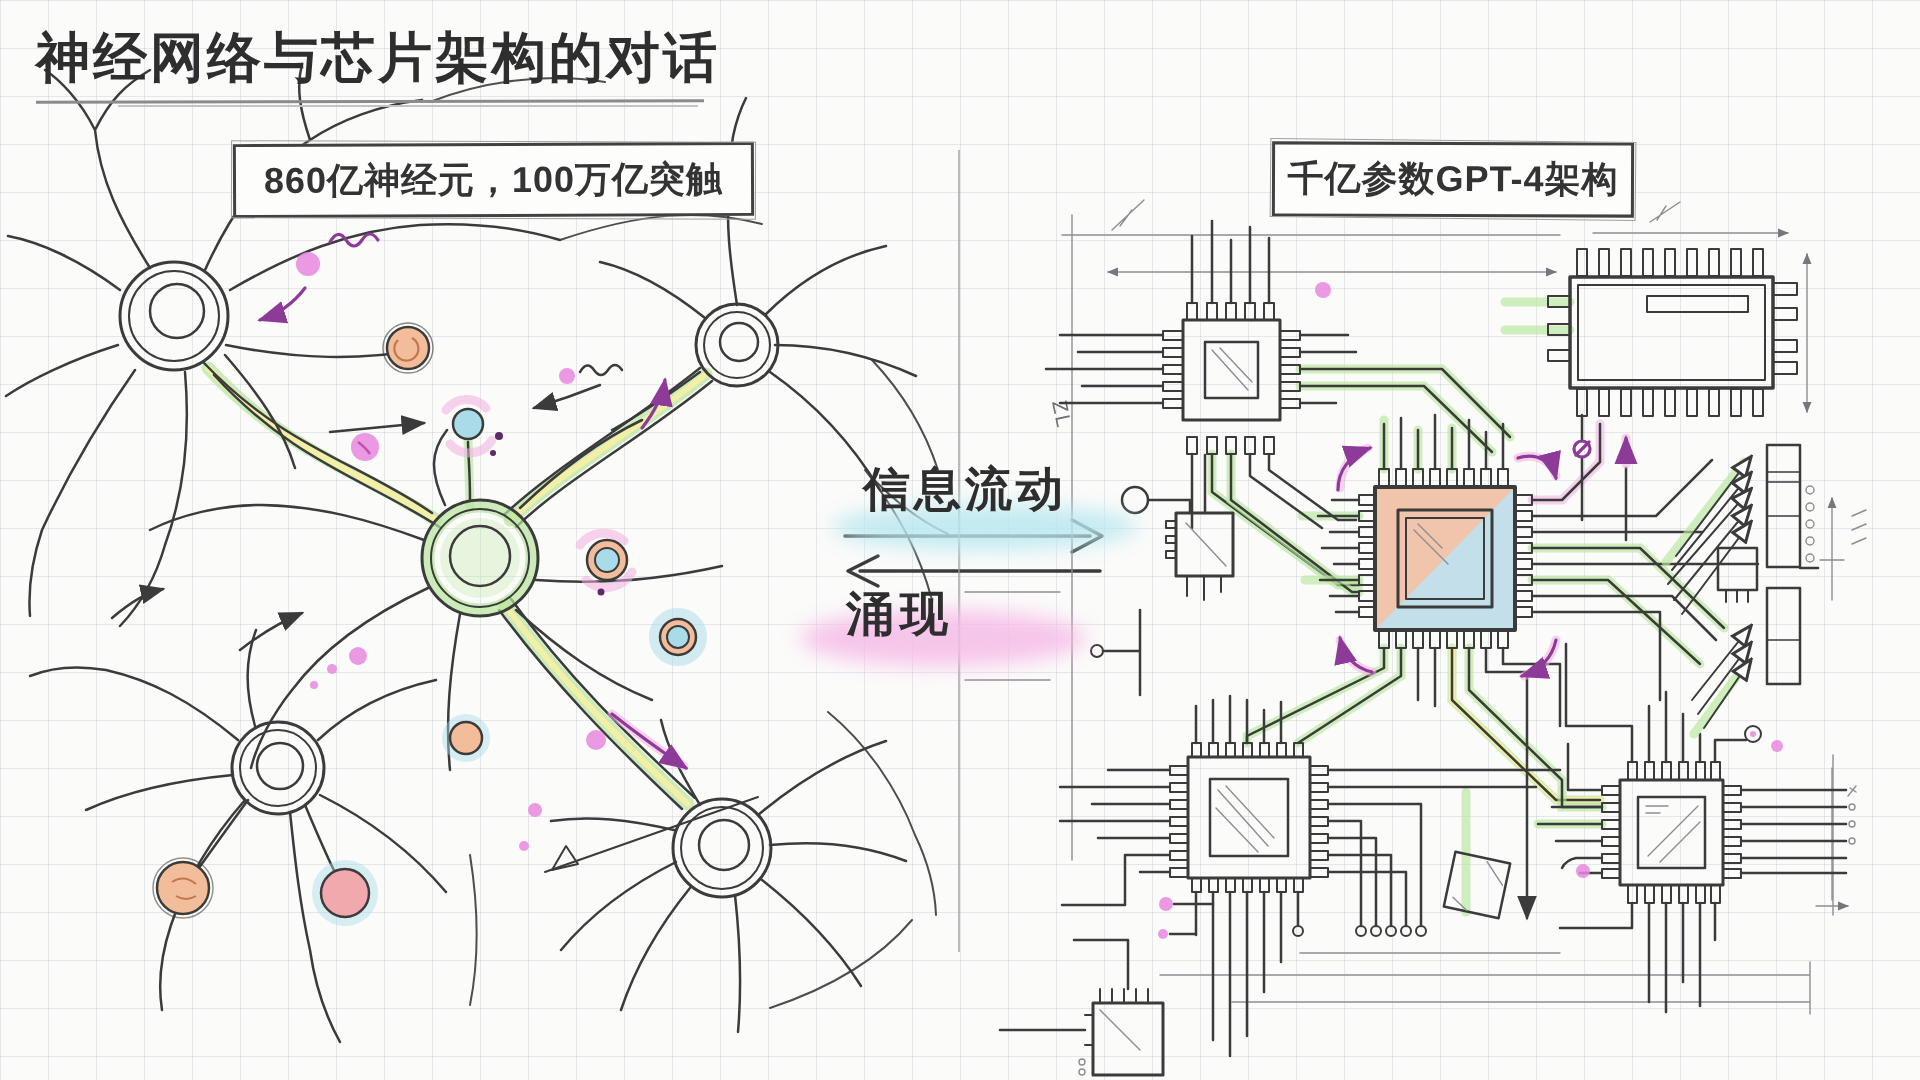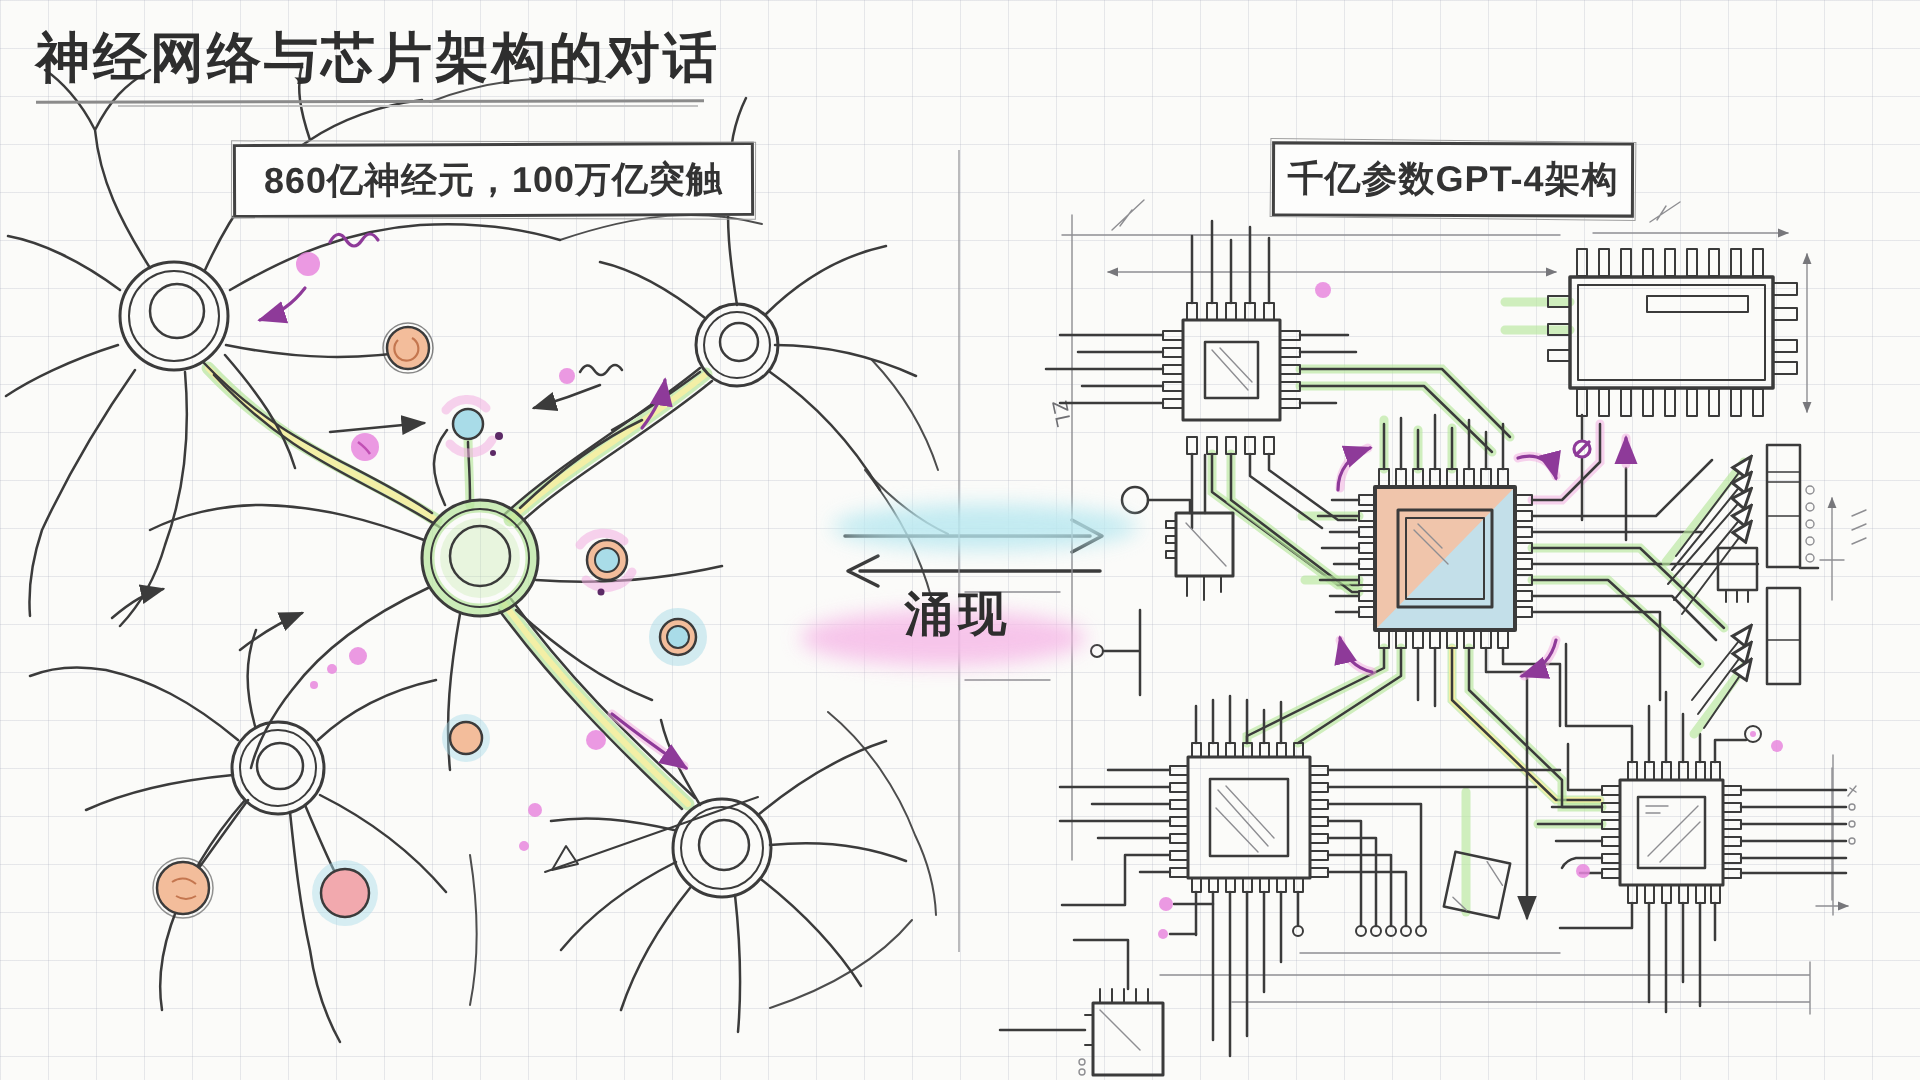--- a/index.html
+++ b/index.html
@@ -14,21 +14,21 @@
   .title{left:36px;top:22px;font-size:54px;font-weight:700;letter-spacing:3px;color:#2e2e2e;}
   .u1{left:36px;top:100px;width:668px;height:2.5px;background:#8b8b8b;transform:rotate(-.12deg);}
   .u2{left:118px;top:105px;width:580px;height:1.5px;background:#c3c3c3;}
   .divider{left:958px;top:150px;width:2px;height:802px;background:#97979b;opacity:.65;}
   .sketchbox{background:#fdfdfc;border:3px solid #414141;display:flex;align-items:center;justify-content:center;}
   .sketchbox::before{content:"";position:absolute;inset:-5px;border:1.5px solid #9f9f9f;transform:rotate(.4deg);pointer-events:none;}
   .box-l{left:233px;top:143px;width:515px;height:68px;transform:rotate(-.25deg);}
   .box-r{left:1272px;top:142px;width:356px;height:69px;transform:rotate(.2deg);}
   .boxtext{font-size:36px;font-weight:600;color:#333;letter-spacing:1px;white-space:nowrap;}
   .flowtext{left:770px;top:458px;width:390px;text-align:center;font-size:47px;font-weight:600;color:#2e2e2e;letter-spacing:4px;}
-  .emtext{left:846px;top:582px;width:225px;text-align:center;font-size:48px;font-weight:600;color:#2e2e2e;letter-spacing:6px;font-family:Liberation Serif, serif;}
+  .emtext{left:846px;top:582px;width:225px;font-size:48px;font-weight:600;color:#2e2e2e;letter-spacing:6px;font-family:Liberation Serif, serif;}
   .blob{border-radius:50%;filter:blur(10px);}
   .blob-cyan{left:832px;top:504px;width:306px;height:46px;background:var(--cyan-hl,#b9e8f0);opacity:.85;}
   .blob-pink{left:800px;top:610px;width:286px;height:56px;background:var(--pink-hl,#f6bce8);opacity:.85;}
   svg{position:absolute;left:0;top:0;}
   .i15{stroke:var(--ink,#3b3b3b);stroke-width:1.5;fill:none;stroke-linecap:round;stroke-linejoin:round}
   .i2{stroke:var(--ink,#3b3b3b);stroke-width:2;fill:none;stroke-linecap:round;stroke-linejoin:round}
   .i25{stroke:var(--ink,#3b3b3b);stroke-width:2.5;fill:none;stroke-linecap:round;stroke-linejoin:round}
   .i3{stroke:var(--ink,#3b3b3b);stroke-width:3;fill:none;stroke-linecap:round;stroke-linejoin:round}
   .i35{stroke:var(--ink,#3b3b3b);stroke-width:3.5;fill:none;stroke-linecap:round;stroke-linejoin:round}
   .i4{stroke:var(--ink,#3b3b3b);stroke-width:4;fill:none;stroke-linejoin:round}
@@ -411,15 +411,16 @@
 
   <div class="abs sketchbox box-l">
     <span class="boxtext">860亿神经元，100万亿突触</span>
   </div>
   <div class="abs sketchbox box-r">
     <span class="boxtext">千亿参数GPT-4架构</span>
   </div>
 
   <div class="abs blob blob-cyan"></div>
   <div class="abs blob blob-pink"></div>
+  <div class="abs flowtext">信息流动</div>
   <div class="abs emtext">涌现</div>
 
 </div>
 
 </body></html>

